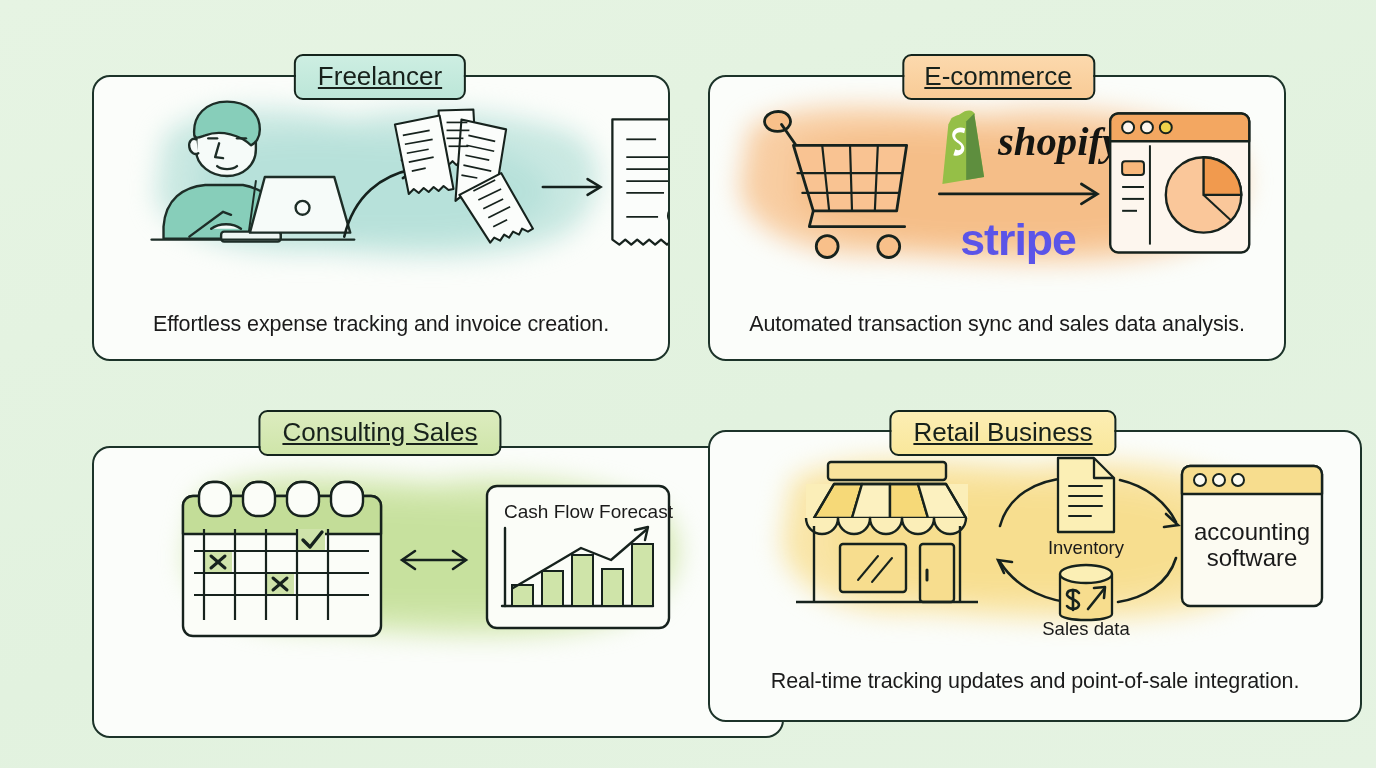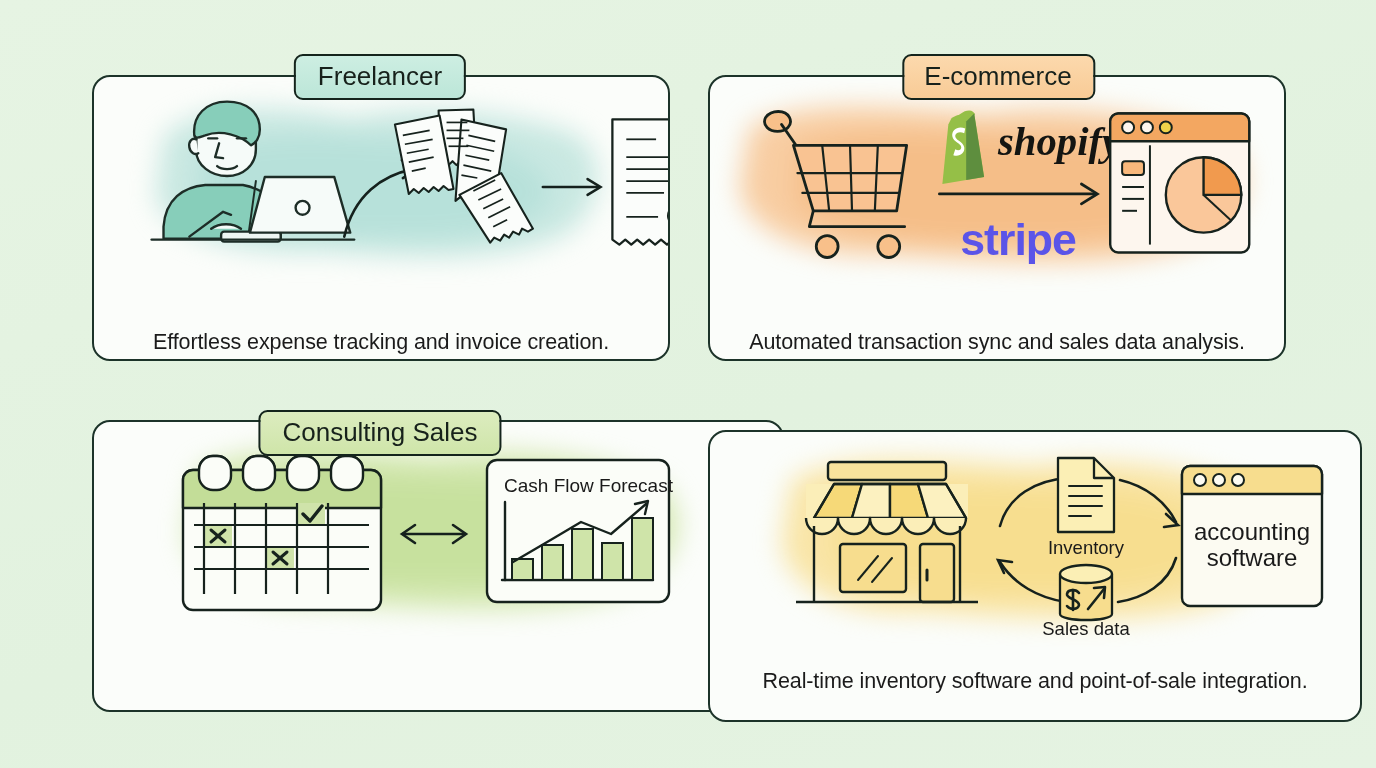--- a/index.html
+++ b/index.html
@@ -18,51 +18,52 @@
   }
   .panel {
     position: absolute;
     border: 2.2px solid #1c3329;
     border-radius: 18px;
     background: #fbfdfa;
     box-sizing: border-box;
   }
   .panel.tl { left: 92px;  top: 75px;  width: 578px; height: 286px; }
   .panel.tr { left: 708px; top: 75px;  width: 578px; height: 286px; }
-  .panel.bl { left: 92px;  top: 420px; width: 692px; height: 292px; }
+  .panel.bl { left: 92px;  top: 446px; width: 692px; height: 292px; }
   .panel.br { left: 708px; top: 430px; width: 654px; height: 292px; }
 
   .badge {
     position: absolute;
     transform: translateX(-50%);
     border: 2.4px solid #14241c;
     border-radius: 9px;
     font-size: 26px;
     color: #17211b;
     padding: 6px 22px 8px 22px;
     line-height: 1.08;
     white-space: nowrap;
     z-index: 6;
     box-sizing: border-box;
     text-align: center;
+    text-decoration: underline;
   }
   .badge.tl { left: 380px; top: 54px;  background: linear-gradient(180deg,#cdeee2 0%,#bce6d8 100%); }
   .badge.tr { left: 999px; top: 54px;  background: linear-gradient(180deg,#fcd9ad 0%,#f8cb96 100%); padding-left: 20px; }
   .badge.bl { left: 380px; top: 410px; background: linear-gradient(180deg,#dcecbf 0%,#cfe5a9 100%); }
   .badge.br { left: 1003px;top: 410px; background: linear-gradient(180deg,#fceeb4 0%,#f9e79b 100%); }
 
   .caption {
     position: absolute;
     left: 0; right: 0;
     text-align: center;
     font-size: 21.5px;
     color: #1b1b1b;
     letter-spacing: -0.1px;
   }
-  .panel.tl .caption, .panel.tr .caption { bottom: 4px; }
+  .panel.tl .caption, .panel.tr .caption { bottom: 22px; }
   .panel.bl .caption, .panel.br .caption { bottom: 26px; }
 
   .art {
     position: absolute;
     left: 0; top: 0; right: 0;
     height: 215px;
     overflow: hidden;
   }
   .art svg { display: block; width: 100%; height: 100%; }
   .wash { filter: blur(13px); }
@@ -353,16 +354,17 @@
           <rect x="436" y="34" width="140" height="140" rx="8" fill="#fcfbf2"></rect>
           <path d="M436 42 a8 8 0 0 1 8 -8 h124 a8 8 0 0 1 8 8 v20 h-140 Z" fill="#f7dd8e"></path>
           <circle cx="454" cy="48" r="6" fill="#fcfbf2" stroke-width="2"></circle>
           <circle cx="473" cy="48" r="6" fill="#fcfbf2" stroke-width="2"></circle>
           <circle cx="492" cy="48" r="6" fill="#fcfbf2" stroke-width="2"></circle>
         </g>
         <text x="506" y="108" text-anchor="middle" font-family="'Liberation Sans', sans-serif" font-size="24" fill="#1a1a1a">accounting</text>
         <text x="506" y="134" text-anchor="middle" font-family="'Liberation Sans', sans-serif" font-size="24" fill="#1a1a1a">software</text>
       </svg>
     </div>
-    <div class="caption">Real-time inventory software and point-of-sale integration.</div>
+    <div class="caption">Real-time tracking updates and point-of-sale integration.</div>
   </div>
+  <div class="badge br">Retail Business</div>
 
 </div>
 
 </body></html>

